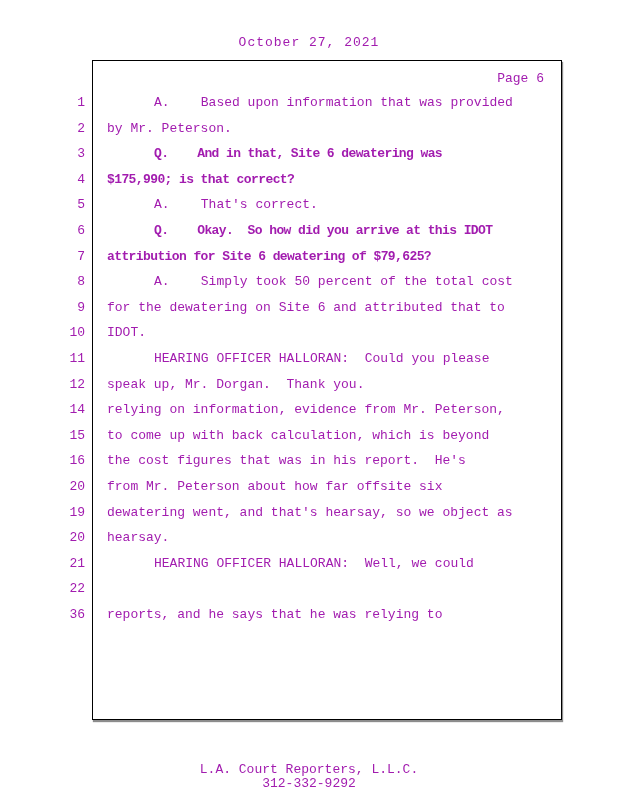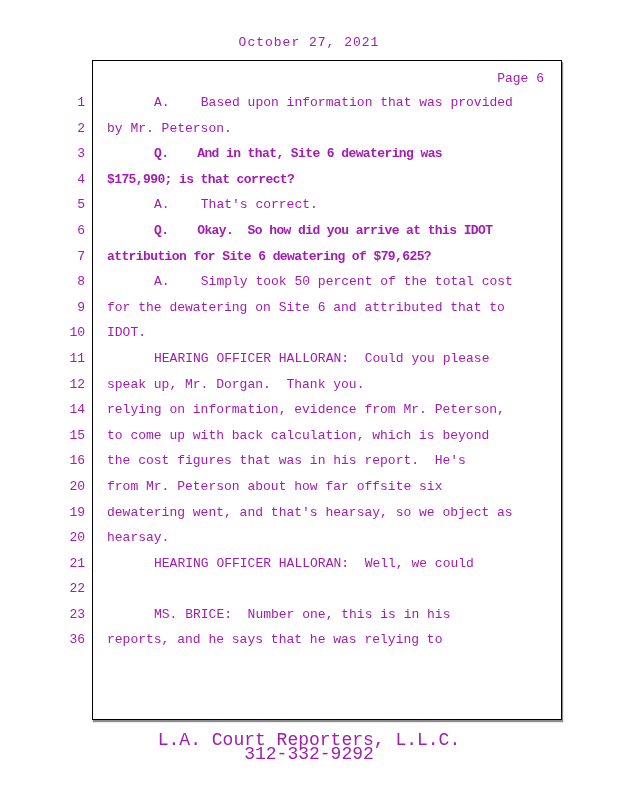--- a/index.html
+++ b/index.html
@@ -67,25 +67,25 @@
   }
   .line-text.indent {
     padding-left: 47px;
   }
   .line-text.bold {
     font-weight: bold;
     letter-spacing: -0.6px;
   }
   .doc-footer {
     position: absolute;
-    top: 733px;
+    top: 763px;
     left: 0;
     width: 100%;
     text-align: center;
-    font-size: 18px;
+    font-size: 13px;
     line-height: 14px;
   }
 </style>
 </head>
 <body>
 
 <div class="doc">
 
   <div class="doc-date">October 27, 2021</div>
 
@@ -107,21 +107,20 @@
       <div class="line-row"><span class="line-num">11</span><span class="line-text indent">HEARING OFFICER HALLORAN:  Could you please</span></div>
       <div class="line-row"><span class="line-num">12</span><span class="line-text">speak up, Mr. Dorgan.  Thank you.</span></div>
       <div class="line-row"><span class="line-num">14</span><span class="line-text">relying on information, evidence from Mr. Peterson,</span></div>
       <div class="line-row"><span class="line-num">15</span><span class="line-text">to come up with back calculation, which is beyond</span></div>
       <div class="line-row"><span class="line-num">16</span><span class="line-text">the cost figures that was in his report.  He's</span></div>
       <div class="line-row"><span class="line-num">20</span><span class="line-text">from Mr. Peterson about how far offsite six</span></div>
       <div class="line-row"><span class="line-num">19</span><span class="line-text">dewatering went, and that's hearsay, so we object as</span></div>
       <div class="line-row"><span class="line-num">20</span><span class="line-text">hearsay.</span></div>
       <div class="line-row"><span class="line-num">21</span><span class="line-text indent">HEARING OFFICER HALLORAN:  Well, we could</span></div>
       <div class="line-row"><span class="line-num">22</span></div>
-      <div class="line-row"><span class="line-num">23</span><span class="line-text indent">MS. BRICE:  Number one, this is in his</span></div>
       <div class="line-row"><span class="line-num">36</span><span class="line-text">reports, and he says that he was relying to</span></div>
     </div>
 
   <div class="doc-footer">
     <div>L.A. Court Reporters, L.L.C.</div>
     <div>312-332-9292</div>
   </div>
 
 </div>
 

